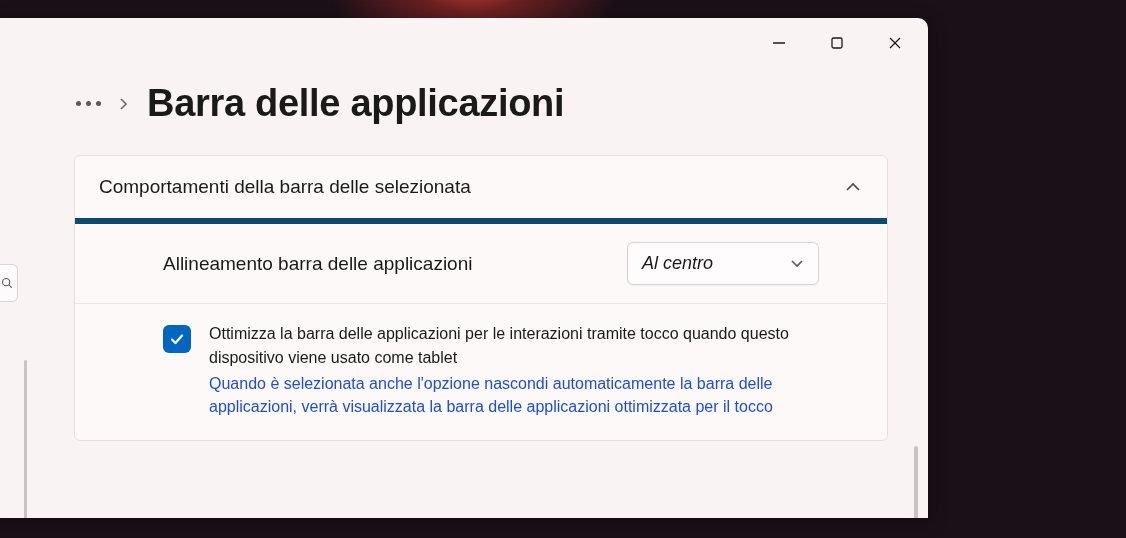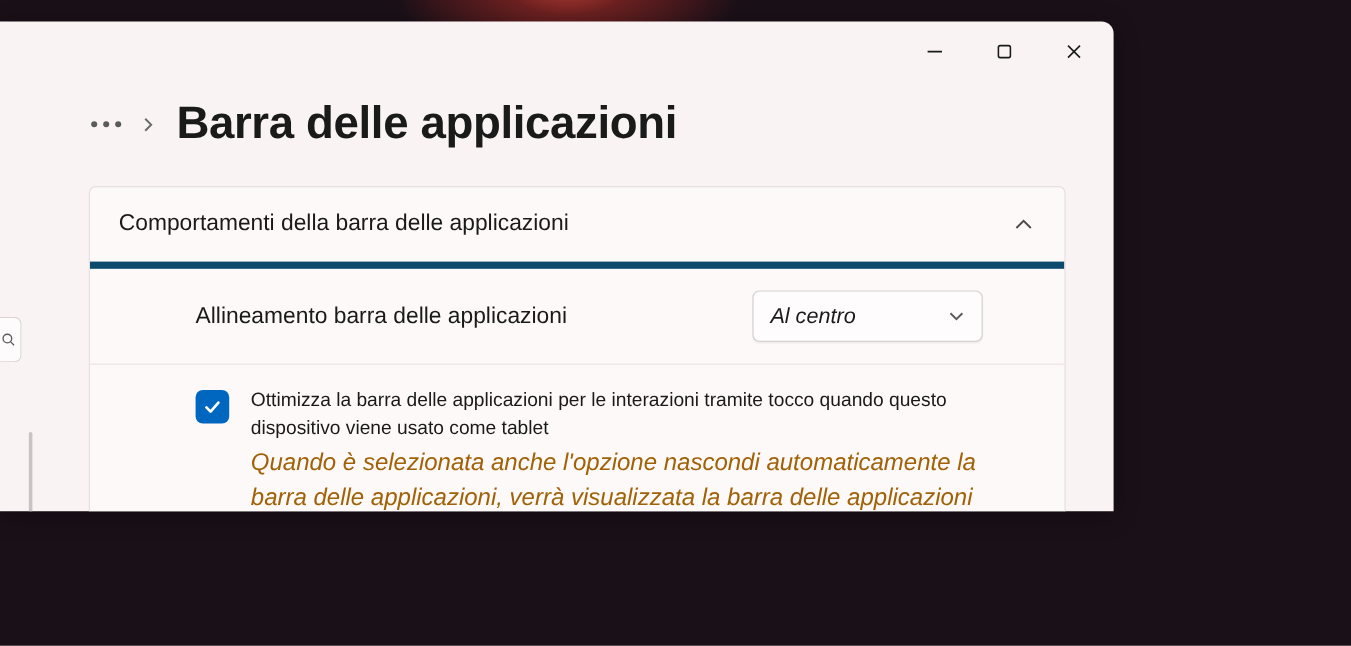--- a/index.html
+++ b/index.html
@@ -14,21 +14,21 @@
   .desktop-bg {
     position: absolute;
     inset: 0;
     background: radial-gradient(ellipse 300px 200px at 42% -5%, #d84a3a 0%, #6b2020 20%, #1a1018 50%);
   }
   .window {
     position: absolute;
     left: 0;
     top: 18px;
     width: 928px;
-    height: 408px;
+    height: 500px;
     background: #f9f3f3;
     border-radius: 0 10px 0 0;
     box-shadow: 0 4px 20px rgba(0,0,0,0.3);
     overflow: hidden;
   }
   .titlebar {
     height: 50px;
     display: flex;
     justify-content: flex-end;
     align-items: center;
@@ -146,25 +146,24 @@
     margin-top: 3px;
   }
   .checkbox svg { color: #fff; width: 16px; height: 16px; }
   .check-text { flex: 1; }
   .check-title {
     font-size: 16px;
     color: #1a1a1a;
     line-height: 1.5;
   }
   .check-sub {
-    font-size: 20px;
-    color: #a16207;
+    font-size: 16px;
+    color: #1d4ed8;
     line-height: 1.45;
     margin-top: 2px;
-    font-style: italic;
   }
   .search-sliver {
     position: absolute;
     left: 0;
     top: 246px;
     width: 18px;
     height: 38px;
     background: #fdfbfb;
     border: 1px solid #ddd4d4;
     border-left: none;
@@ -229,21 +228,21 @@
     <svg class="chevron-sep" width="10" height="16" viewBox="0 0 10 16">
         <path d="M2 3 L7 8 L2 13" fill="none" stroke="currentColor" stroke-width="1.6"></path>
       </svg>
     <h1 class="page-title">Barra delle applicazioni</h1>
   </div>
 
   <div class="content">
     <div class="panel">
 
       <div class="panel-header">
-        <div class="panel-title">Comportamenti della barra delle applicazioni</div>
+        <div class="panel-title">Comportamenti della barra delle selezionata</div>
         <svg class="collapse-icon" width="16" height="10" viewBox="0 0 16 10">
             <path d="M2 8 L8 2 L14 8" fill="none" stroke="currentColor" stroke-width="1.6"></path>
           </svg>
       </div>
 
       <div class="row">
         <div class="row-label">Allineamento barra delle applicazioni</div>
         <div class="dropdown">
           <span>Al centro</span>
           <svg width="14" height="9" viewBox="0 0 14 9">

